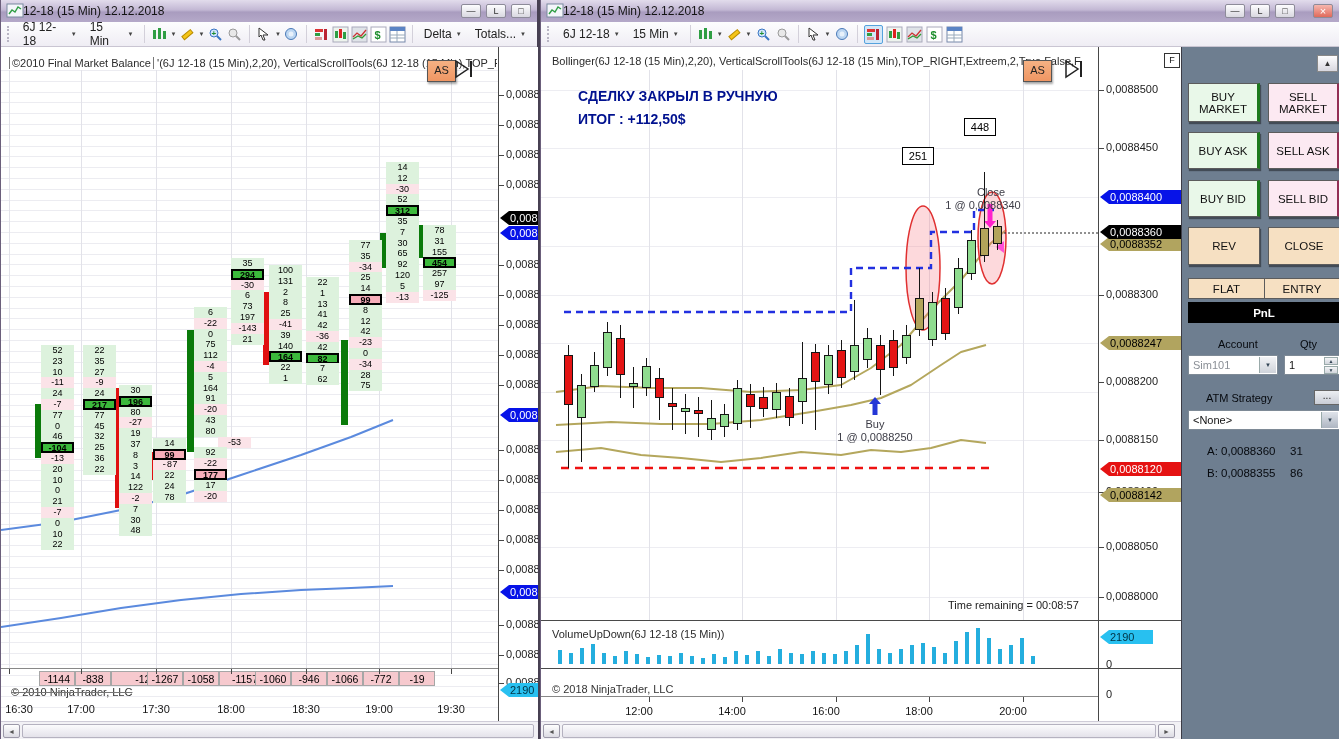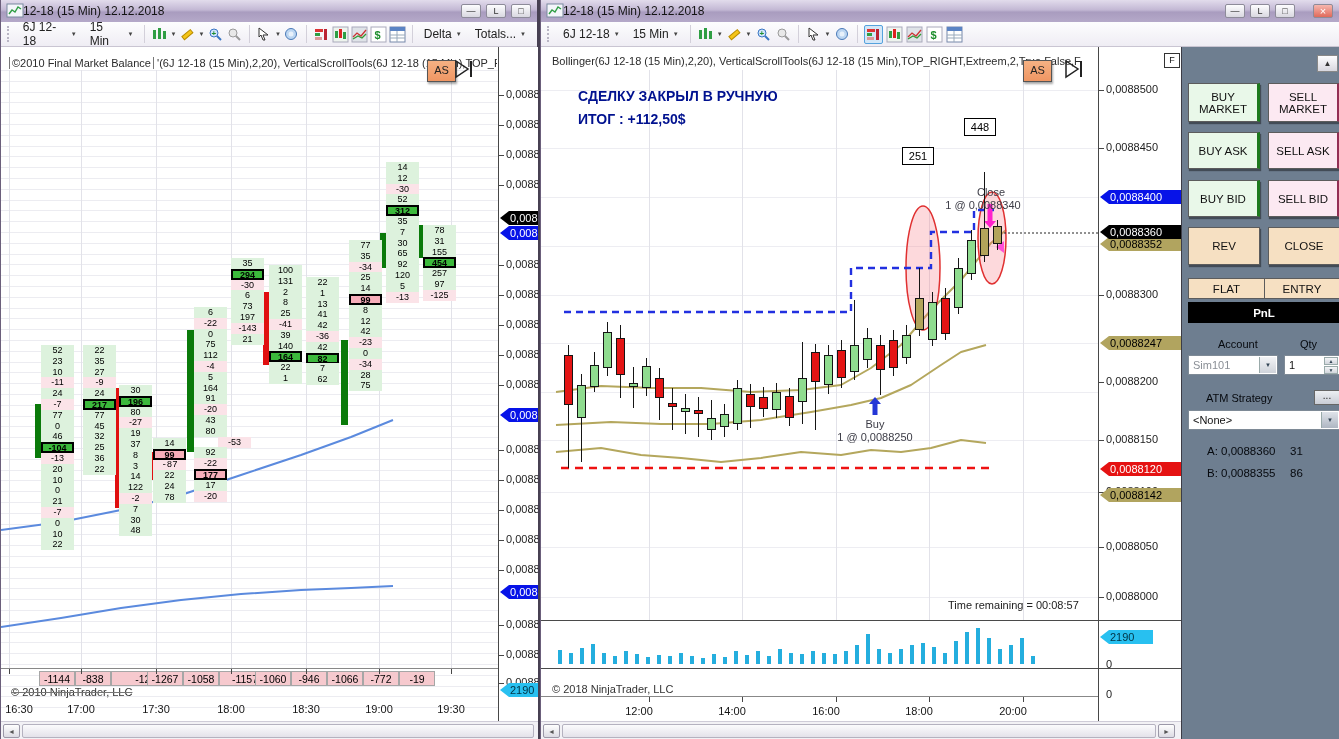--- a/index.html
+++ b/index.html
@@ -667,20 +667,21 @@
     <div class="anno" style="left:37px;top:41px;">СДЕЛКУ ЗАКРЫЛ В РУЧНУЮ</div>
     <div class="anno" style="left:37px;top:64px;">ИТОГ : +112,50$</div>
     <div class="countbox" style="left:423px;top:71px;">448</div>
     <div class="countbox" style="left:361px;top:100px;">251</div>
     <div class="tradelabel" style="left:450px;top:139px;">Close</div>
     <div class="tradelabel" style="left:442px;top:152px;">1 @ 0,0088340</div>
     <div class="tradelabel" style="left:334px;top:371px;">Buy</div>
     <div class="tradelabel" style="left:334px;top:384px;">1 @ 0,0088250</div>
     <div class="timeremain" style="left:407px;top:552px;">Time remaining = 00:08:57</div>
     <div class="panediv" style="top:573px;width:557px;"></div>
+    <div class="indlabel" style="left:11px;top:581px;width:540px;">VolumeUpDown(6J 12-18 (15 Min))</div>
     <div id="rvol">
         <div class="vbar" style="left: 17px; top: 603px; height: 14px;"></div>
         <div class="vbar" style="left: 28px; top: 606px; height: 11px;"></div>
         <div class="vbar" style="left: 39px; top: 601px; height: 16px;"></div>
         <div class="vbar" style="left: 50px; top: 597px; height: 20px;"></div>
         <div class="vbar" style="left: 61px; top: 606px; height: 11px;"></div>
         <div class="vbar" style="left: 72px; top: 609px; height: 8px;"></div>
         <div class="vbar" style="left: 83px; top: 604px; height: 13px;"></div>
         <div class="vbar" style="left: 94px; top: 607px; height: 10px;"></div>
         <div class="vbar" style="left: 105px; top: 610px; height: 7px;"></div>

